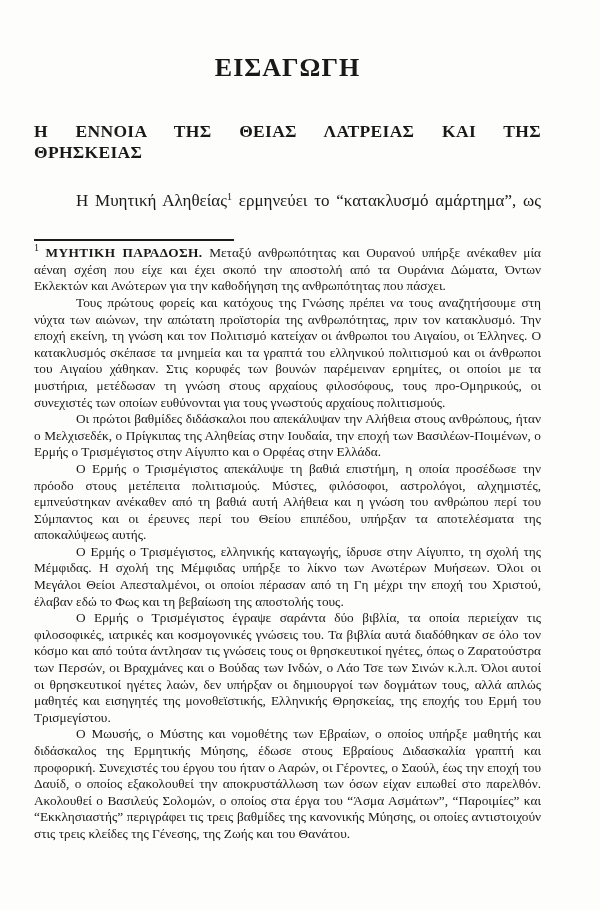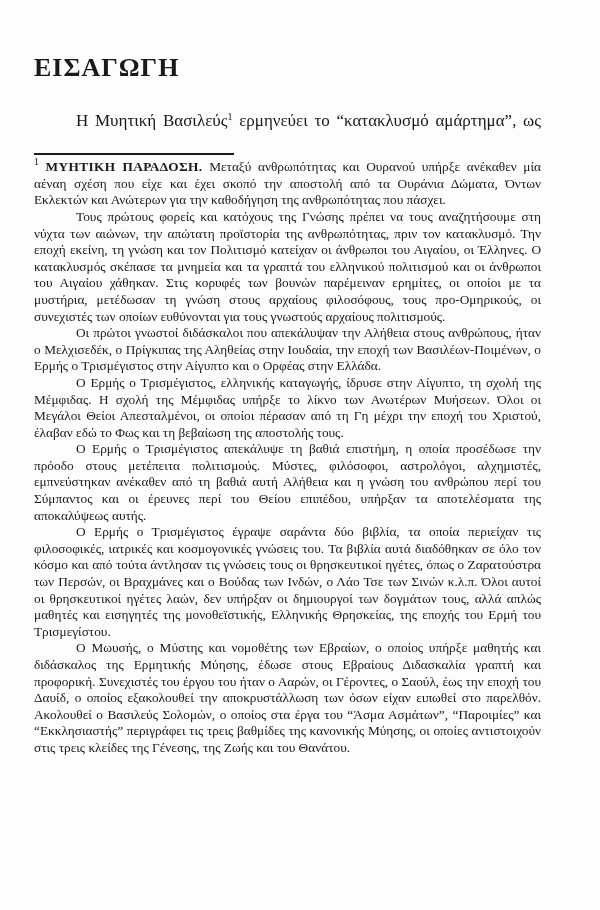--- a/index.html
+++ b/index.html
@@ -14,20 +14,21 @@
     font-family: "Liberation Serif", "DejaVu Serif", serif;
     padding: 52px 59px 0 34px;
     overflow: hidden;
   }
   .title {
     margin: 0;
     font-size: 26px;
     font-weight: 700;
     line-height: 1.2;
     letter-spacing: 1px;
+    text-align: center;
   }
   .heading {
     margin: 38px 0 0 0;
     font-size: 17.5px;
     font-weight: 700;
     line-height: 21px;
     letter-spacing: 0.3px;
   }
   .heading .h-line1 {
     text-align: justify;
@@ -41,21 +42,21 @@
     text-align: justify;
     text-align-last: justify;
   }
   .fnref, .fnmark {
     font-size: 10px;
     line-height: 0;
     vertical-align: baseline;
     position: relative;
     top: -6px;
   }
-  .footnote { margin-top: 21px; }
+  .footnote { margin-top: 27px; }
   .fn-rule {
     width: 200px;
     height: 0;
     border-top: 2px solid #1c1c1c;
     margin: 0 0 4px 0;
   }
   .fn-par {
     margin: 0;
     font-size: 13.3px;
     line-height: 16.6px;
@@ -64,29 +65,33 @@
   .fn-par.indent { text-indent: 42px; }
   .fn-lead { letter-spacing: 0.4px; }
 </style>
 </head>
 <body>
 
 <div class="page">
 
   <h1 class="title">ΕΙΣΑΓΩΓΗ</h1>
 
+  <h2 class="heading">
+    <div class="h-line1">Η ΕΝΝΟΙΑ ΤΗΣ ΘΕΙΑΣ ΛΑΤΡΕΙΑΣ ΚΑΙ ΤΗΣ</div>
+    <div class="h-line2">ΘΡΗΣΚΕΙΑΣ</div>
+  </h2>
 
-  <p class="body-par"><span>Η Μυητική Βασιλεύς</span><sup class="fnref">1</sup><span> ερμηνεύει το “κατακλυσμό αμάρτημα”, ως</span></p>
+  <p class="body-par"><span>Η Μυητική Αληθείας</span><sup class="fnref">1</sup><span> ερμηνεύει το “κατακλυσμό αμάρτημα”, ως</span></p>
 
   <div class="footnote">
     <div class="fn-rule"></div>
 
     <p class="fn-par"><sup class="fnmark">1</sup> <b class="fn-lead">ΜΥΗΤΙΚΗ ΠΑΡΑΔΟΣΗ.</b> <span>Μεταξύ ανθρωπότητας και Ουρανού υπήρξε ανέκαθεν μία αέναη σχέση που είχε και έχει σκοπό την αποστολή από τα Ουράνια Δώματα, Όντων Εκλεκτών και Ανώτερων για την καθοδήγηση της ανθρωπότητας που πάσχει.</span></p>
 
     <p class="fn-par indent">Τους πρώτους φορείς και κατόχους της Γνώσης πρέπει να τους αναζητήσουμε στη νύχτα των αιώνων, την απώτατη προϊστορία της ανθρωπότητας, πριν τον κατακλυσμό. Την εποχή εκείνη, τη γνώση και τον Πολιτισμό κατείχαν οι άνθρωποι του Αιγαίου, οι Έλληνες. Ο κατακλυσμός σκέπασε τα μνημεία και τα γραπτά του ελληνικού πολιτισμού και οι άνθρωποι του Αιγαίου χάθηκαν. Στις κορυφές των βουνών παρέμειναν ερημίτες, οι οποίοι με τα μυστήρια, μετέδωσαν τη γνώση στους αρχαίους φιλοσόφους, τους προ-Ομηρικούς, οι συνεχιστές των οποίων ευθύνονται για τους γνωστούς αρχαίους πολιτισμούς.</p>
-    <p class="fn-par indent">Οι πρώτοι γνωστοί διδάσκαλοι που απεκάλυψαν την Αλήθεια στους ανθρώπους, ήταν ο Μελχισεδέκ, ο Πρίγκιπας της Αληθείας στην Ιουδαία, την εποχή των Βασιλέων-Ποιμένων, ο Ερμής ο Τρισμέγιστος στην Αίγυπτο και ο Ορφέας στην Ελλάδα.</p>
+    <p class="fn-par indent">Οι πρώτοι βαθμίδες διδάσκαλοι που απεκάλυψαν την Αλήθεια στους ανθρώπους, ήταν ο Μελχισεδέκ, ο Πρίγκιπας της Αληθείας στην Ιουδαία, την εποχή των Βασιλέων-Ποιμένων, ο Ερμής ο Τρισμέγιστος στην Αίγυπτο και ο Ορφέας στην Ελλάδα.</p>
+    <p class="fn-par indent">Ο Ερμής ο Τρισμέγιστος απεκάλυψε τη βαθιά επιστήμη, η οποία προσέδωσε την πρόοδο στους μετέπειτα πολιτισμούς. Μύστες, φιλόσοφοι, αστρολόγοι, αλχημιστές, εμπνεύστηκαν ανέκαθεν από τη βαθιά αυτή Αλήθεια και η γνώση του ανθρώπου περί του Σύμπαντος και οι έρευνες περί του Θείου επιπέδου, υπήρξαν τα αποτελέσματα της αποκαλύψεως αυτής.</p>
     <p class="fn-par indent">Ο Ερμής ο Τρισμέγιστος, ελληνικής καταγωγής, ίδρυσε στην Αίγυπτο, τη σχολή της Μέμφιδας. Η σχολή της Μέμφιδας υπήρξε το λίκνο των Ανωτέρων Μυήσεων. Όλοι οι Μεγάλοι Θείοι Απεσταλμένοι, οι οποίοι πέρασαν από τη Γη μέχρι την εποχή του Χριστού, έλαβαν εδώ το Φως και τη βεβαίωση της αποστολής τους.</p>
-    <p class="fn-par indent">Ο Ερμής ο Τρισμέγιστος απεκάλυψε τη βαθιά επιστήμη, η οποία προσέδωσε την πρόοδο στους μετέπειτα πολιτισμούς. Μύστες, φιλόσοφοι, αστρολόγοι, αλχημιστές, εμπνεύστηκαν ανέκαθεν από τη βαθιά αυτή Αλήθεια και η γνώση του ανθρώπου περί του Σύμπαντος και οι έρευνες περί του Θείου επιπέδου, υπήρξαν τα αποτελέσματα της αποκαλύψεως αυτής.</p>
     <p class="fn-par indent">Ο Ερμής ο Τρισμέγιστος έγραψε σαράντα δύο βιβλία, τα οποία περιείχαν τις φιλοσοφικές, ιατρικές και κοσμογονικές γνώσεις του. Τα βιβλία αυτά διαδόθηκαν σε όλο τον κόσμο και από τούτα άντλησαν τις γνώσεις τους οι θρησκευτικοί ηγέτες, όπως ο Ζαρατούστρα των Περσών, οι Βραχμάνες και ο Βούδας των Ινδών, ο Λάο Τσε των Σινών κ.λ.π. Όλοι αυτοί οι θρησκευτικοί ηγέτες λαών, δεν υπήρξαν οι δημιουργοί των δογμάτων τους, αλλά απλώς μαθητές και εισηγητές της μονοθεϊστικής, Ελληνικής Θρησκείας, της εποχής του Ερμή του Τρισμεγίστου.</p>
     <p class="fn-par indent">Ο Μωυσής, ο Μύστης και νομοθέτης των Εβραίων, ο οποίος υπήρξε μαθητής και διδάσκαλος της Ερμητικής Μύησης, έδωσε στους Εβραίους Διδασκαλία γραπτή και προφορική. Συνεχιστές του έργου του ήταν ο Ααρών, οι Γέροντες, ο Σαούλ, έως την εποχή του Δαυίδ, ο οποίος εξακολουθεί την αποκρυστάλλωση των όσων είχαν ειπωθεί στο παρελθόν. Ακολουθεί ο Βασιλεύς Σολομών, ο οποίος στα έργα του “Άσμα Ασμάτων”, “Παροιμίες” και “Εκκλησιαστής” περιγράφει τις τρεις βαθμίδες της κανονικής Μύησης, οι οποίες αντιστοιχούν στις τρεις κλείδες της Γένεσης, της Ζωής και του Θανάτου.</p>
   </div>
 
 </div>
 
 </body></html>

